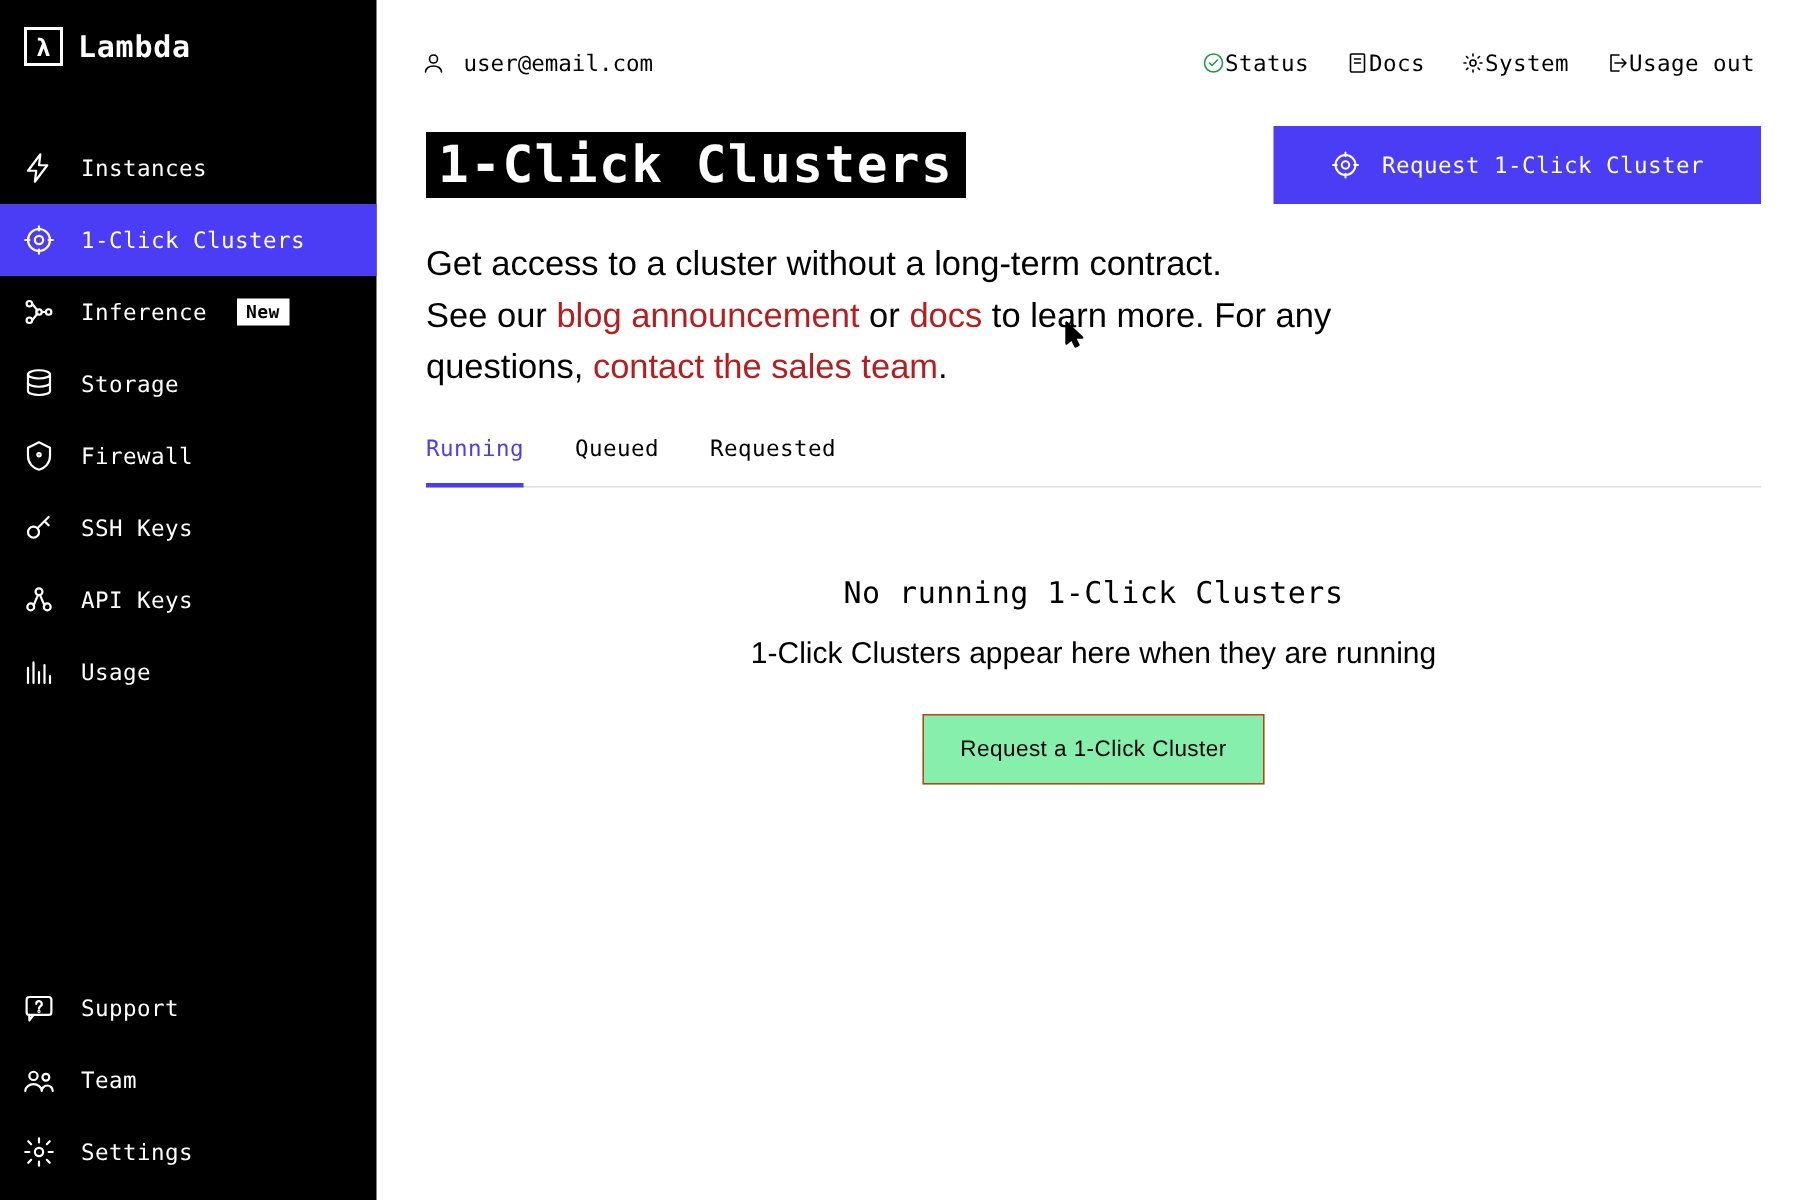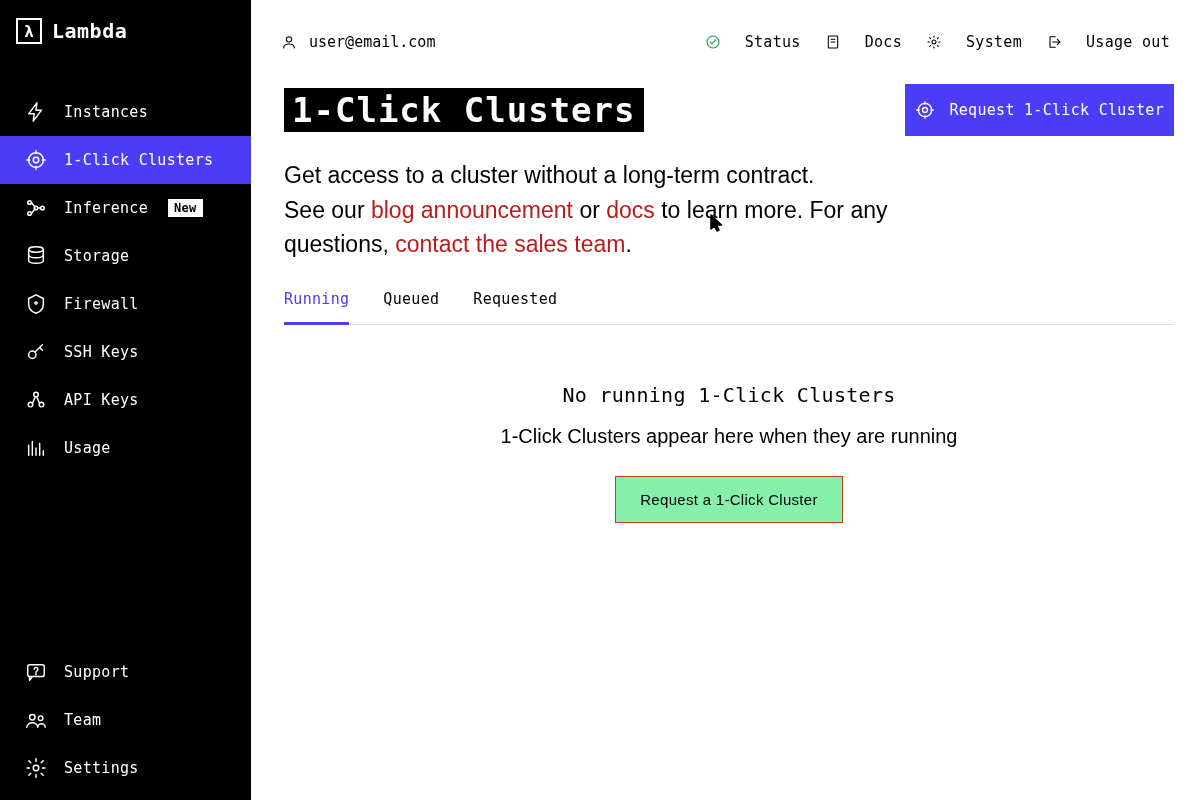--- a/index.html
+++ b/index.html
@@ -3,33 +3,33 @@
   <meta charset="utf-8">
   <style>
     *{box-sizing:border-box;margin:0;padding:0}
     body{width:1200px;height:800px;font-family:ui-monospace,Menlo,Consolas,monospace;font-size:15px;color:#000;background:#fff;overflow:hidden;position:relative}
     .sidebar{position:absolute;left:0;top:0;width:251px;height:800px;background:#000;color:#fff;display:flex;flex-direction:column}
     .logo{display:flex;align-items:center;gap:10px;padding:18px 16px}
     .logo-mark{width:26px;height:26px;border:2px solid #fff;display:flex;align-items:center;justify-content:center;font-size:16px;font-weight:700}
     .logo-text{font-size:20px;font-weight:700;letter-spacing:.5px}
     .nav{margin-top:26px;flex:1}
     .nav-bottom{margin-bottom:8px}
-    .nav-item{display:flex;align-items:center;gap:16px;height:48px;padding:0 24px;cursor:pointer;font-size:15px;letter-spacing:.3px}
+    .nav-item{display:flex;align-items:center;gap:16px;height:48px;padding:0 14px;cursor:pointer;font-size:15px;letter-spacing:.3px}
     .nav-item .ic{width:24px;height:24px;display:flex;align-items:center;justify-content:center;color:#fff}
     .nav-item.active{background:#4b3cf5}
     .badge{background:#fff;color:#000;font-size:12px;padding:2px 6px;margin-left:4px;font-weight:600}
     .topbar{position:absolute;left:251px;top:0;right:0;height:52px;display:flex;align-items:flex-end;padding:0 30px;border-bottom:1px solid transparent}
     .tb-left{display:flex;align-items:center;gap:12px}
     .tb-right{margin-left:auto;display:flex;align-items:center;gap:24px}
-    .tb-link{display:flex;align-items:center;gap:24px;cursor:pointer;font-size:15px;letter-spacing:.3px}
+    .tb-link{display:flex;align-items:center;gap:0;cursor:pointer;font-size:15px;letter-spacing:.3px}
     .ic-sm{width:16px;height:16px;display:inline-flex;align-items:center;justify-content:center}
     .content{position:absolute;left:251px;top:52px;right:0;bottom:0;padding:36px 26px 0 33px}
     .hdr-row{display:flex;align-items:flex-start;justify-content:space-between}
     .title{display:inline-block;background:#000;color:#fff;font-size:34px;font-weight:600;letter-spacing:1px;padding:2px 8px}
-    .primary-btn{background:#4b3cf5;color:#fff;border:none;padding:16px 10px;font-size:15px;letter-spacing:.3px;display:flex;align-items:center;gap:14px;cursor:pointer;font-family:inherit;margin-top:-4px}
+    .primary-btn{background:#4b3cf5;color:#fff;border:none;padding:16px 38px;font-size:15px;letter-spacing:.3px;display:flex;align-items:center;gap:14px;cursor:pointer;font-family:inherit;margin-top:-4px}
     .primary-btn .ic{width:20px;height:20px;display:flex;align-items:center;justify-content:center}
     .desc{margin-top:22px;font-family:-apple-system,Segoe UI,Arial,sans-serif;font-size:23px;line-height:1.5;max-width:620px}
     .desc a{color:#b91c1c;text-decoration:none}
     .tabs{display:flex;gap:34px;margin-top:28px;border-bottom:1px solid #ddd}
     .tab{padding:0 0 14px 0;cursor:pointer;font-size:15px;letter-spacing:.3px}
     .tab.active{color:#4b3cf5;border-bottom:3px solid #4b3cf5;margin-bottom:-1px}
     .empty{margin-top:58px;text-align:center}
     .empty-title{font-size:20px;letter-spacing:.3px;margin-bottom:18px}
     .empty-sub{font-family:-apple-system,Segoe UI,Arial,sans-serif;font-size:20px;margin-bottom:28px}
     .outline-btn{background:#86efac;border:1px solid #c2410c;padding:14px 24px;font-size:15px;letter-spacing:.3px;cursor:pointer;font-family:Liberation Sans, sans-serif}

